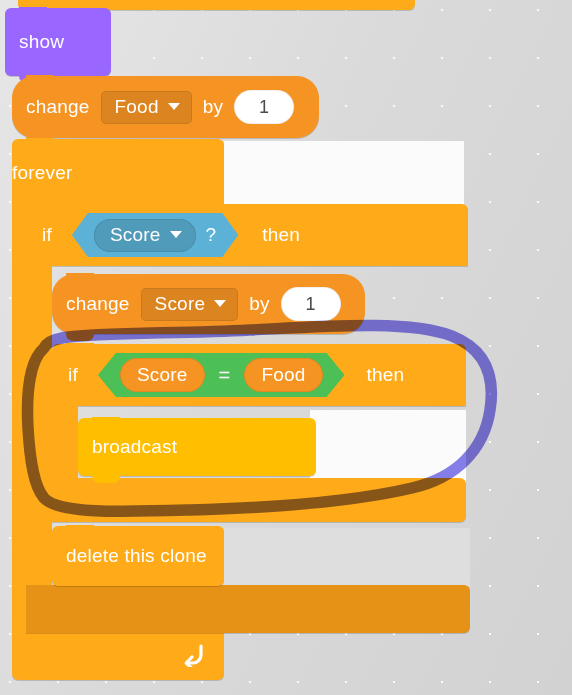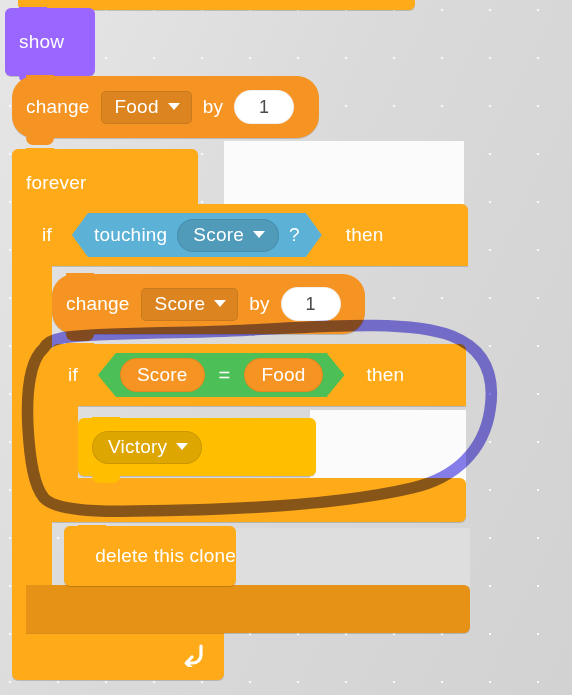--- a/index.html
+++ b/index.html
@@ -153,51 +153,50 @@
 <div id="stage">
 
   <div class="gap" style="left:224px; top:141px; width:240px; height:68px;"></div>
   <div class="gap" style="left:310px; top:410px; width:156px; height:74px;"></div>
   <div class="gap" style="left:224px; top:528px; width:246px; height:58px; background:#dedede;"></div>
 
   <div class="blk c-ctrl" style="left:18px; top:-26px; width:397px; height:36px; border-radius:6px;">
     <span class="lbl"></span>
   </div>
 
-  <div class="blk c-looks notch-top bump-bottom" style="left:5px; top:8px; width:90px; height:68px; padding-left:14px;">
+  <div class="blk c-looks notch-top bump-bottom" style="left:5px; top:8px; width:106px; height:68px; padding-left:14px;">
     <span class="lbl">show</span>
   </div>
 
   <div class="blk c-vars notch-top bump-bottom" style="left:12px; top:76px; width:307px; height:62px; padding:0 12px 0 14px; gap:11px;">
     <span class="lbl">change</span>
     <span class="field">
       <span>Food</span>
       <span class="caret"></span>
     </span>
     <span class="lbl">by</span>
     <span class="numfield">1</span>
   </div>
 
-  <div class="blk c-ctrl notch-top" style="left:12px; top:149px; width:186px; height:68px; padding-left:14px; border-radius:6px 6px 0 0;">
+  <div class="blk c-ctrl notch-top" style="left:12px; top:139px; width:212px; height:68px; border-radius:6px 6px 0 0;">
     <span class="lbl">forever</span>
   </div>
 
   <div class="blk c-ctrl" style="left:12px; top:200px; width:26px; height:440px; border-radius:0; box-shadow:none;"></div>
 
   <div class="blk c-ctrl" style="left:12px; top:630px; width:212px; height:50px; border-radius:0 0 6px 6px; justify-content:flex-end; padding-right:18px;">
     <svg width="26" height="24" viewBox="0 0 26 24">
       <path d="M21 3 L21 12 A8 8 0 0 1 13 20 L8 20" fill="none" stroke="#ffffff" stroke-width="3.2" stroke-linecap="round"></path>
       <path d="M12 14 L6.2 20 L12 25.5" fill="none" stroke="#ffffff" stroke-width="3.2" stroke-linecap="round" stroke-linejoin="round"></path>
     </svg>
   </div>
 
   <div class="blk c-ctrl notch-top" style="left:26px; top:204px; width:442px; height:62px; padding-left:16px; gap:10px; border-radius:6px 6px 0 0;">
     <span class="lbl">if</span>
     <span class="hex sense c-sense" style="margin-left:10px;">
-      <span>touching</span>
       <span class="field round">
         <span>Score</span>
         <span class="caret"></span>
       </span>
       <span>?</span>
     </span>
     <span class="lbl" style="margin-left:14px;">then</span>
   </div>
 
   <div class="blk c-ctrl" style="left:26px; top:260px; width:26px; height:330px; border-radius:0; box-shadow:none;"></div>
@@ -222,27 +221,24 @@
       <span class="oval">Food</span>
     </span>
     <span class="lbl" style="margin-left:14px;">then</span>
   </div>
 
   <div class="blk c-ctrl" style="left:52px; top:400px; width:26px; height:110px; border-radius:0; box-shadow:none;"></div>
 
   <div class="blk c-ctrl" style="left:52px; top:478px; width:414px; height:44px; border-radius:0 6px 6px 0;"></div>
 
   <div class="blk c-events notch-top bump-bottom" style="left:78px; top:418px; width:238px; height:58px; padding:0 12px 0 14px; gap:11px;">
-    <span class="field round">
-      <span>Victory</span>
-      <span class="caret"></span>
-    </span>
-  </div>
-
-  <div class="blk c-ctrl notch-top" style="left:64px; top:526px; width:172px; height:60px; padding-left:14px;justify-content:flex-end;">
+    <span class="lbl">broadcast</span>
+  </div>
+
+  <div class="blk c-ctrl notch-top" style="left:52px; top:526px; width:172px; height:60px; padding-left:14px;">
     <span class="lbl">delete this clone</span>
   </div>
 
   <svg id="annotation" viewBox="0 0 572 695">
     <path d="M44 348
              C 30 360, 26 392, 28 428
              C 30 462, 34 486, 44 498
              C 58 514, 120 512, 190 510
              C 265 508, 352 502, 412 488
              C 456 478, 484 450, 490 410

